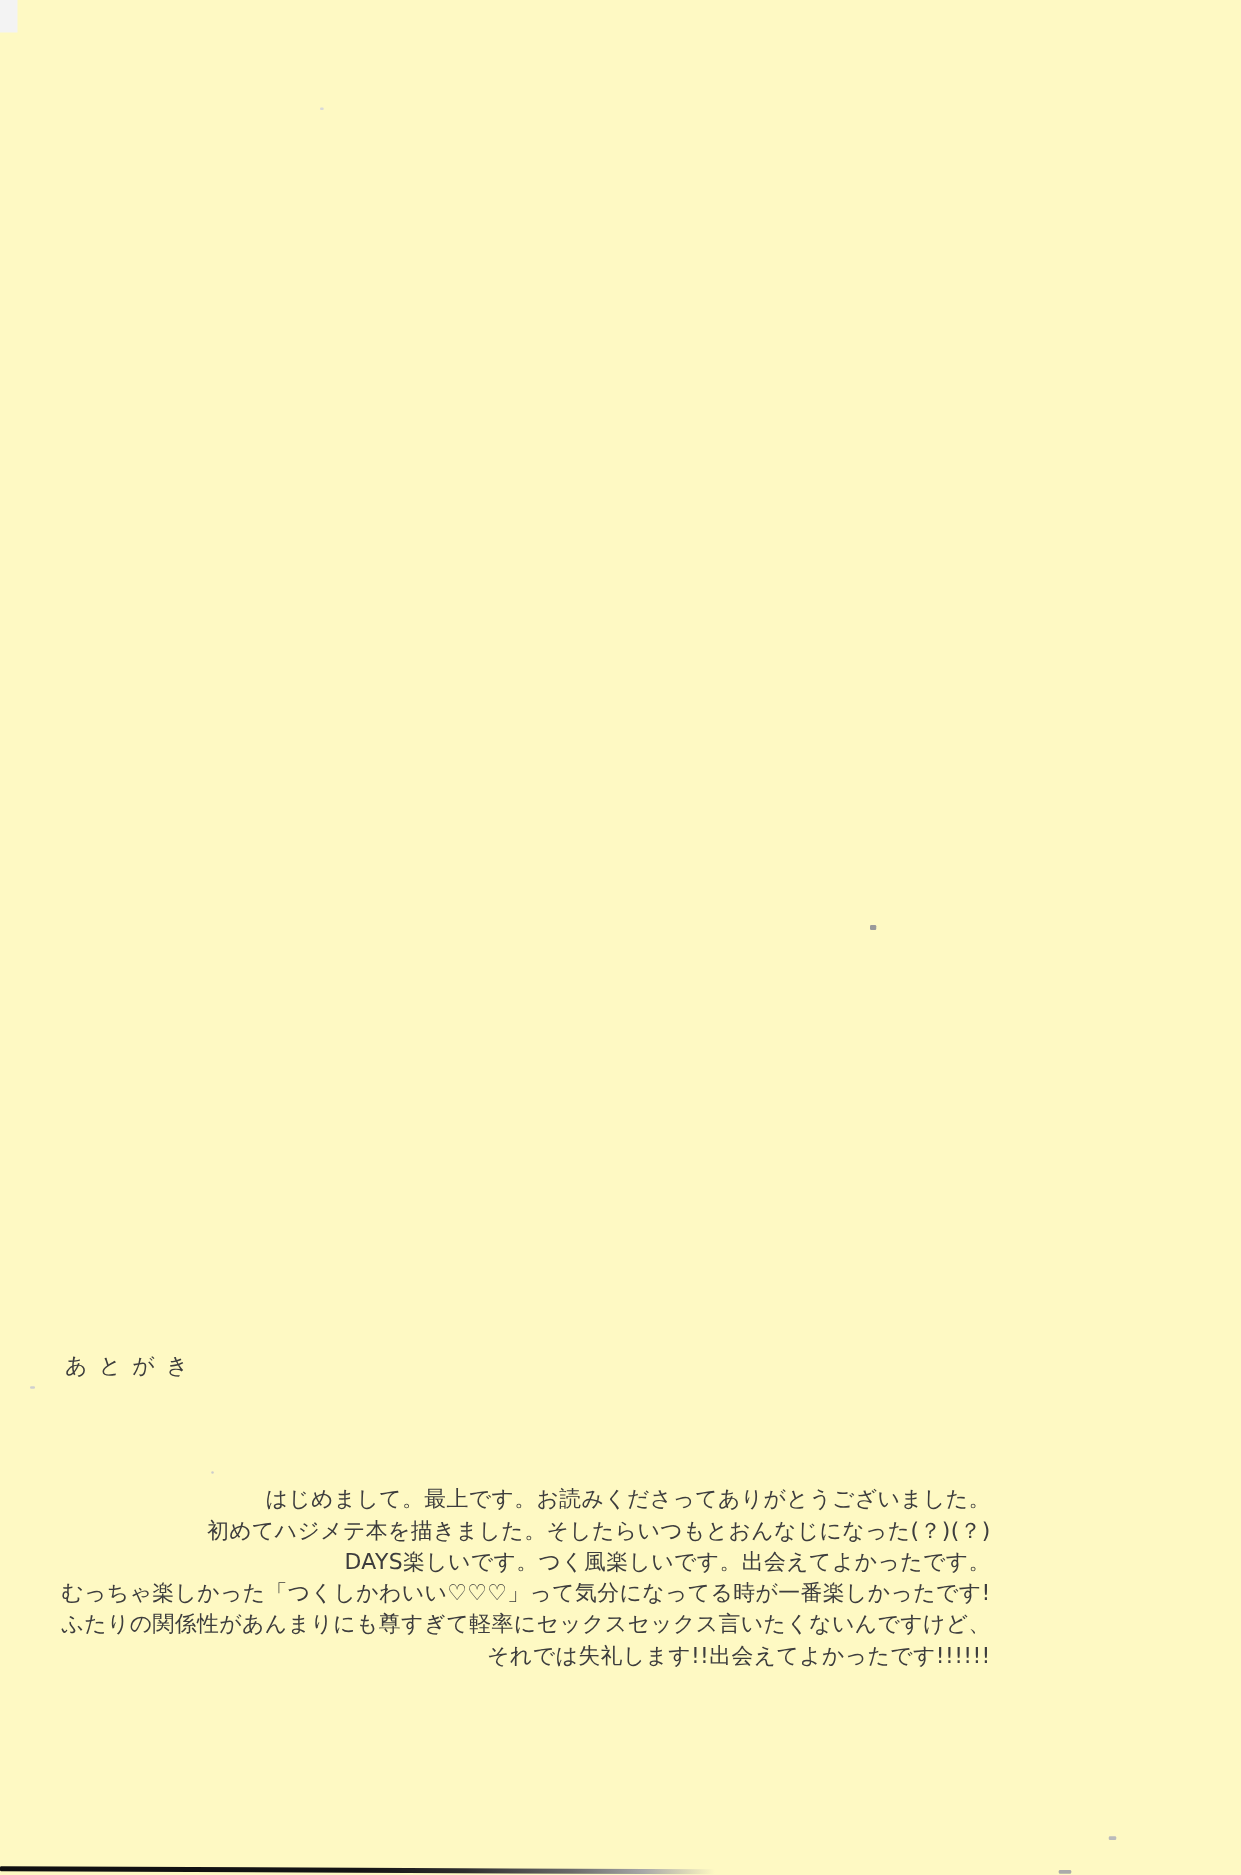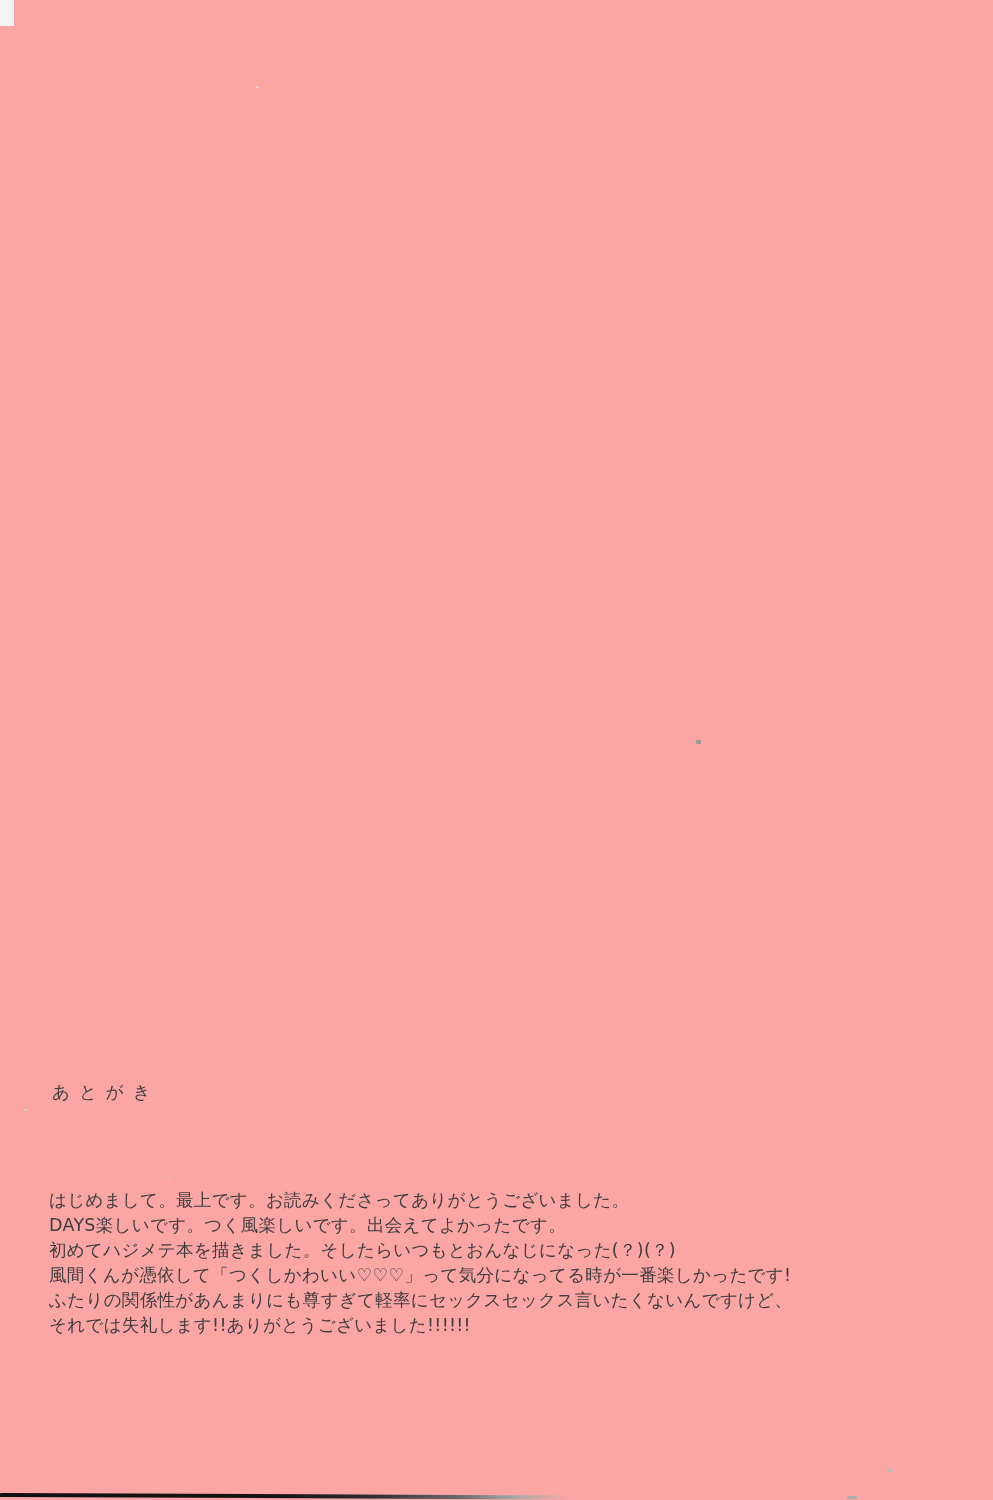--- a/index.html
+++ b/index.html
@@ -4,21 +4,21 @@
 <style>
   html, body {
     margin: 0;
     padding: 0;
     background: #ffffff;
   }
   .page {
     position: relative;
     width: 993px;
     height: 1500px;
-    background: #fca5a5;
+    background: #fef9c3;
     overflow: hidden;
     font-family: "DejaVu Sans", "Liberation Sans", sans-serif;
     color: #3d3d3d;
   }
   .afterword-heading {
     position: absolute;
     left: 52px;
     top: 1080px;
     font-size: 17.5px;
     letter-spacing: 9px;
@@ -38,20 +38,21 @@
     position: absolute;
     left: 49px;
     top: 1188px;
     font-size: 17.5px;
     line-height: 25px;
     letter-spacing: 0.3px;
     color: #3d3d3d;
   }
   .afterword-body .line {
     white-space: nowrap;
+    text-align: right;
   }
   
   .corner-shade {
     position: absolute;
     left: 0; top: 0;
     width: 14px; height: 26px;
     background: #f3f3f3;
   }
   .speck { position: absolute; border-radius: 1px; }
   .speck-a { left: 256px; top: 86px;  width: 3px;  height: 2px; background: #d9d9d9; }
@@ -79,25 +80,25 @@
 
 <div class="page">
 
   <div class="corner-shade"></div>
 
   <div class="afterword-heading">あとがき</div>
 
 
   <div class="afterword-body">
     <div class="line">はじめまして。最上です。お読みくださってありがとうございました。</div>
+    <div class="line">初めてハジメテ本を描きました。そしたらいつもとおんなじになった(？)(？)</div>
     <div class="line">DAYS楽しいです。つく風楽しいです。出会えてよかったです。</div>
-    <div class="line">初めてハジメテ本を描きました。そしたらいつもとおんなじになった(？)(？)</div>
-    <div class="line">風間くんが憑依して「つくしかわいい♡♡♡」って気分になってる時が一番楽しかったです!</div>
+    <div class="line">むっちゃ楽しかった「つくしかわいい♡♡♡」って気分になってる時が一番楽しかったです!</div>
     <div class="line">ふたりの関係性があんまりにも尊すぎて軽率にセックスセックス言いたくないんですけど、</div>
-    <div class="line">それでは失礼します!!ありがとうございました!!!!!!</div>
+    <div class="line">それでは失礼します!!出会えてよかったです!!!!!!</div>
   </div>
 
   <div class="speck speck-a"></div>
   <div class="speck speck-b"></div>
   <div class="speck speck-c"></div>
   <div class="speck speck-d"></div>
   <div class="speck speck-e"></div>
   <div class="speck speck-f"></div>
 
   <div class="bottom-edge-line"></div>

